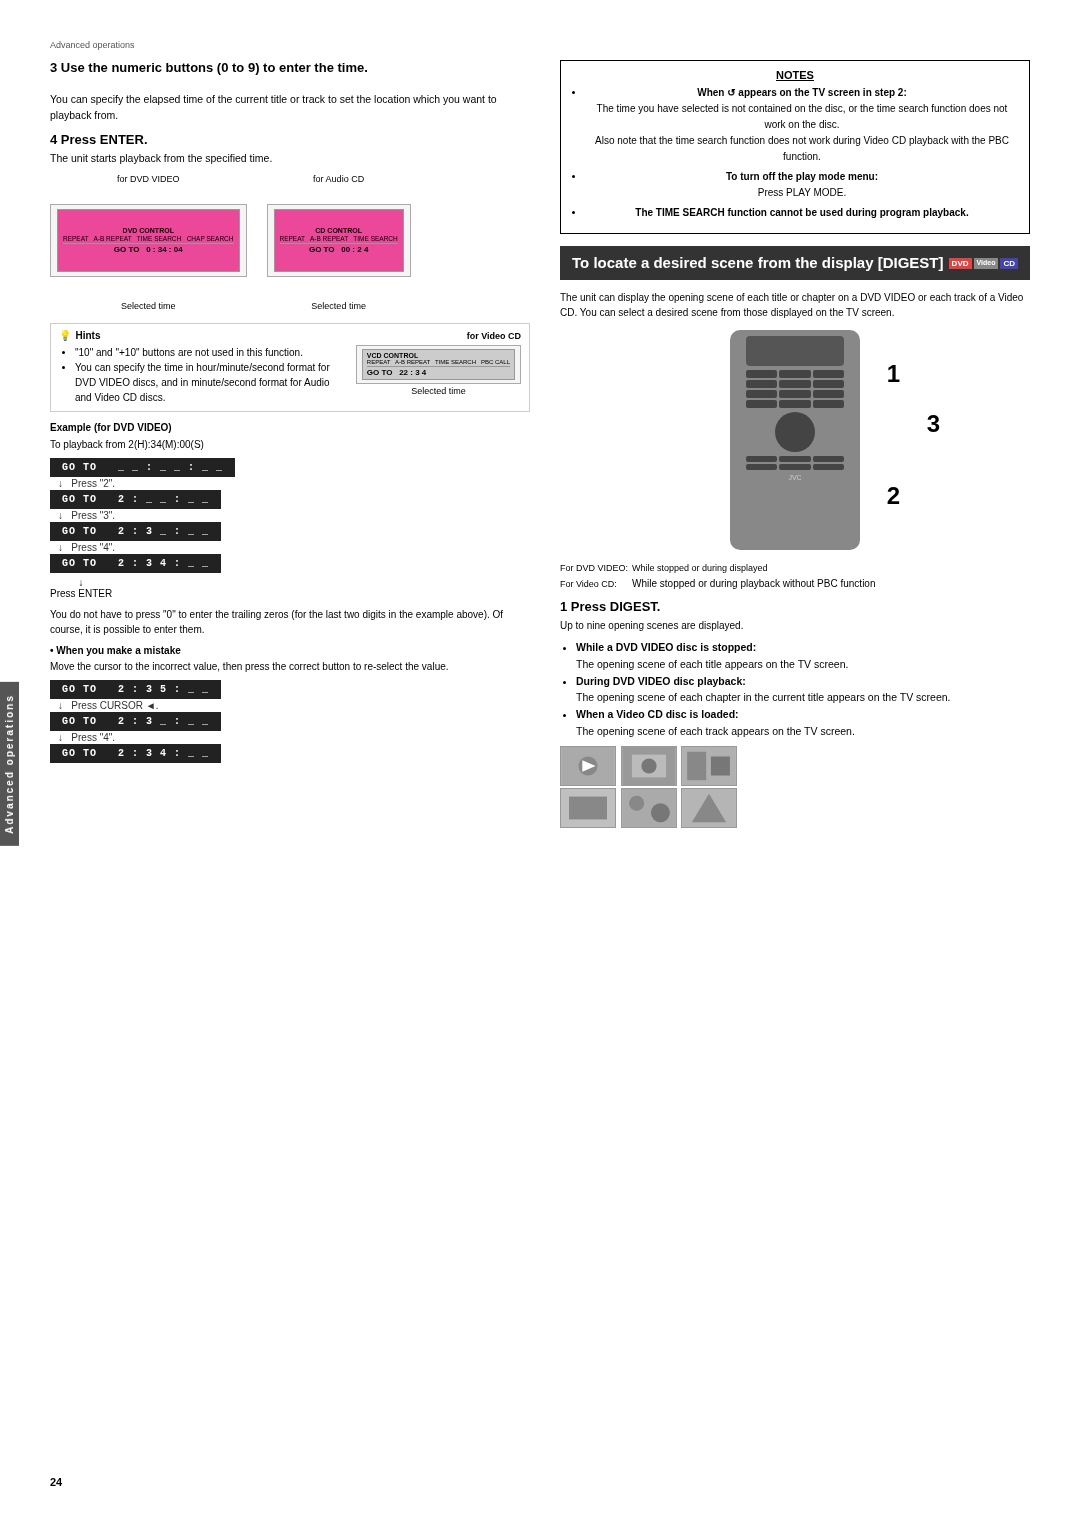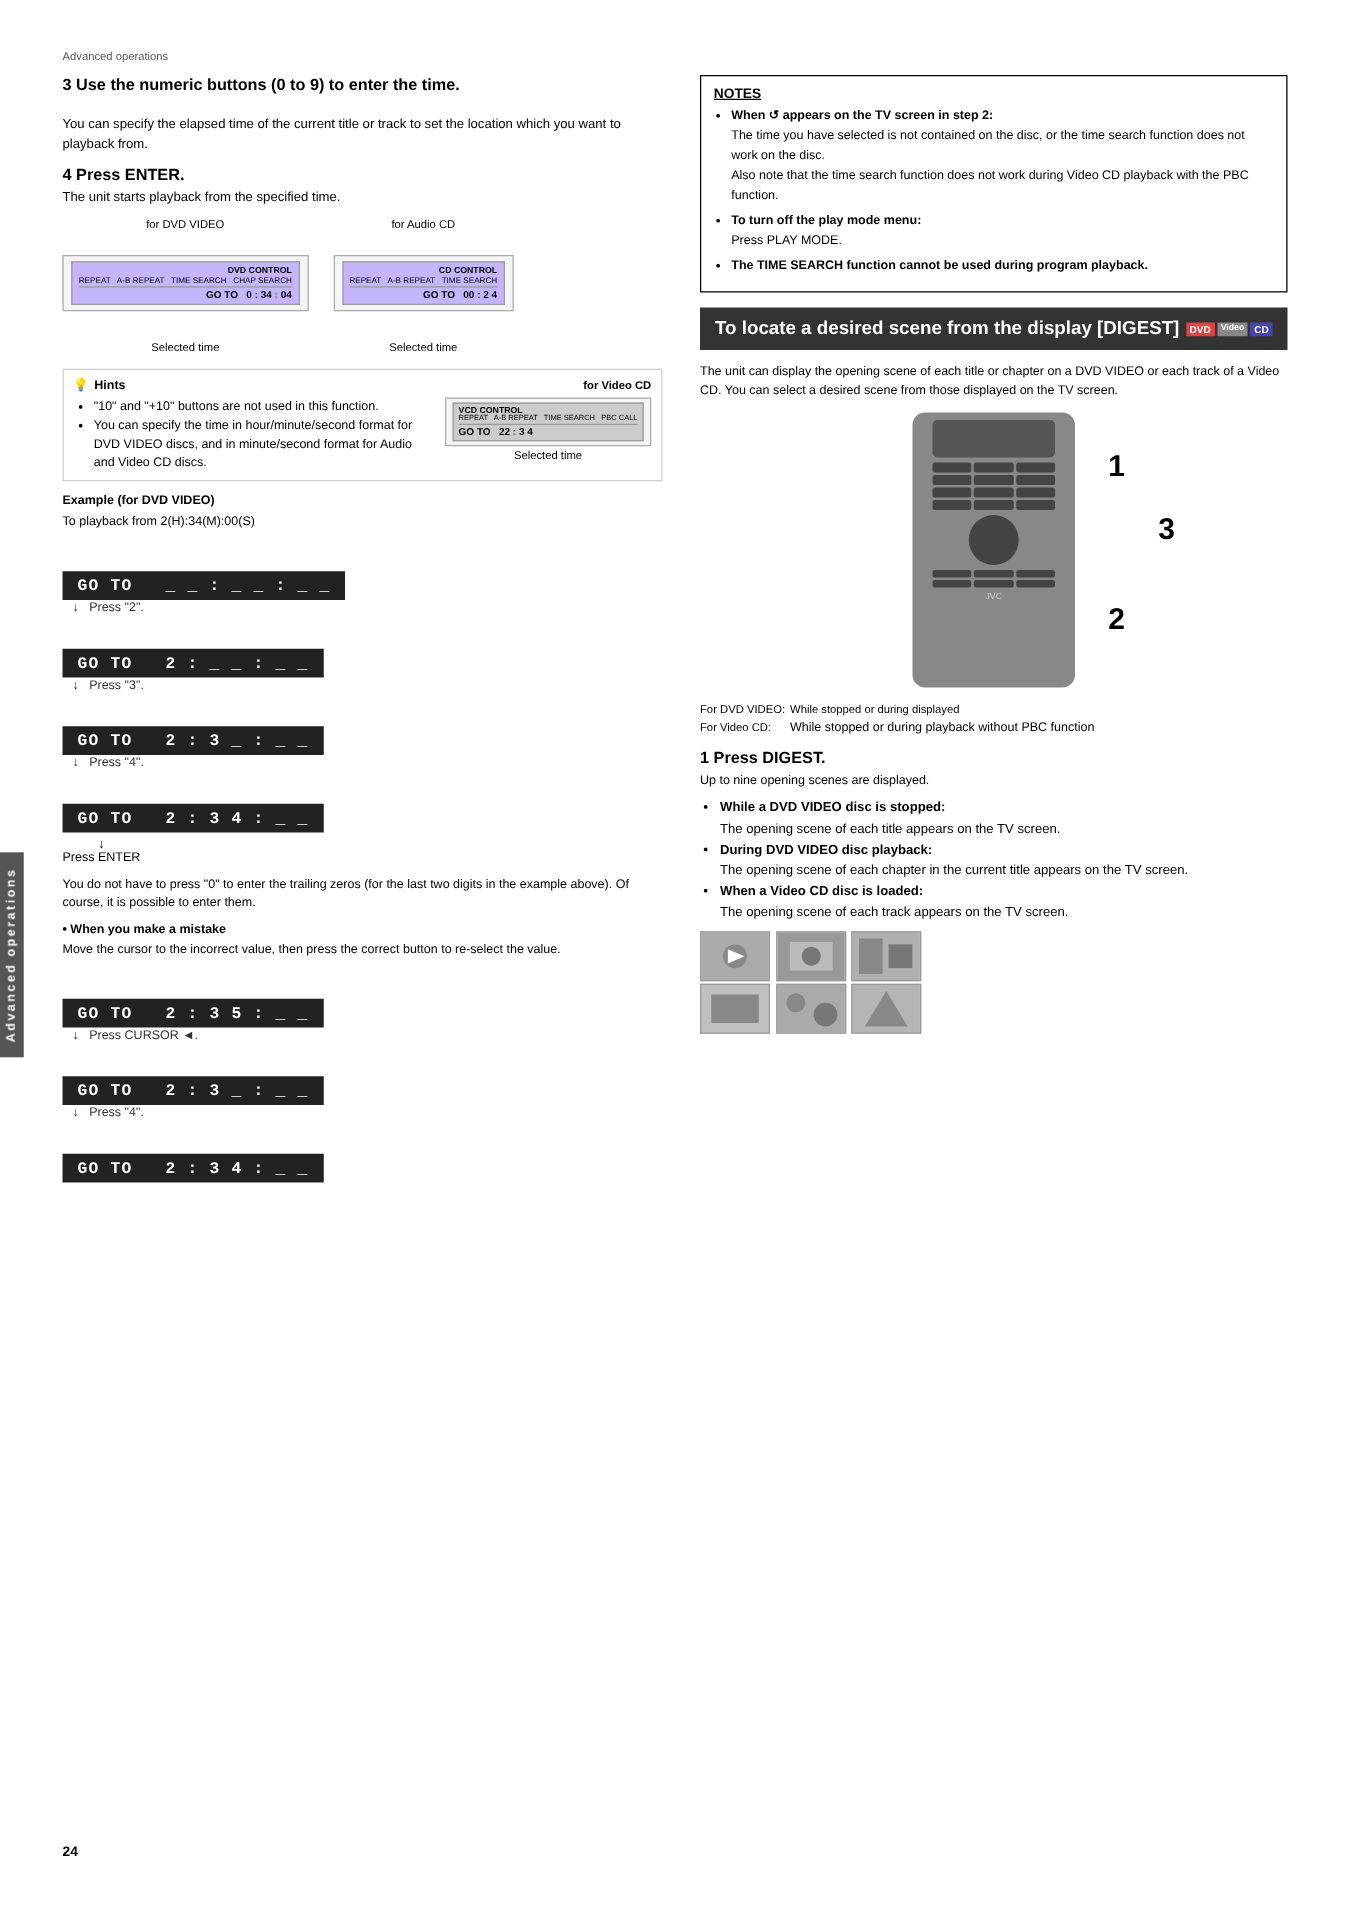--- a/index.html
+++ b/index.html
@@ -51,25 +51,25 @@
       margin-bottom: 4px;
     }
     .screen-box {
       border: 1px solid #aaa;
       background: #f5f5f5;
       padding: 4px 6px;
       font-size: 9px;
       min-width: 110px;
     }
     .screen-box .inner {
-      background: #c4b5fd;
+      background: #ec4899;
       border: 1px solid #999;
-      padding: 3px 5px;
+      padding: 17px 5px;
       font-size: 8px;
-      text-align: right;
+      text-align: center;
     }
     .hints-box {
       border: 1px solid #ccc;
       padding: 6px 8px;
       margin-bottom: 10px;
       font-size: 10px;
     }
     .hints-title {
       font-weight: bold;
       font-size: 10px;
@@ -93,27 +93,26 @@
       display: flex;
       flex-direction: column;
       align-items: flex-start;
       gap: 0px;
       margin-bottom: 8px;
     }
     .goto-box {
       background: #222;
       color: #fff;
       font-family: 'Courier New', monospace;
-      font-size: 13px;
+      font-size: 10px;
       font-weight: bold;
       padding: 4px 12px;
       min-width: 170px;
       letter-spacing: 1px;
       margin-bottom: 0px;
-      margin-top: 26px;
     }
     .press-arrow {
       font-size: 10px;
       color: #333;
       margin: 1px 0 1px 8px;
     }
     .press-enter-label {
       font-size: 10px;
       text-align: center;
       margin-top: 4px;
@@ -245,20 +244,21 @@
       padding-left: 16px;
       font-size: 10.5px;
       line-height: 1.6;
     }
 
     .notes-box {
       border: 1.5px solid #000;
       padding: 8px 10px;
       margin-bottom: 12px;
       font-size: 10px;
+      text-align: center;
     }
     .notes-title {
       font-size: 11px;
       font-weight: bold;
       text-decoration: underline;
       margin-bottom: 4px;
     }
     ul.notes-list {
       list-style: disc;
       padding-left: 14px;

